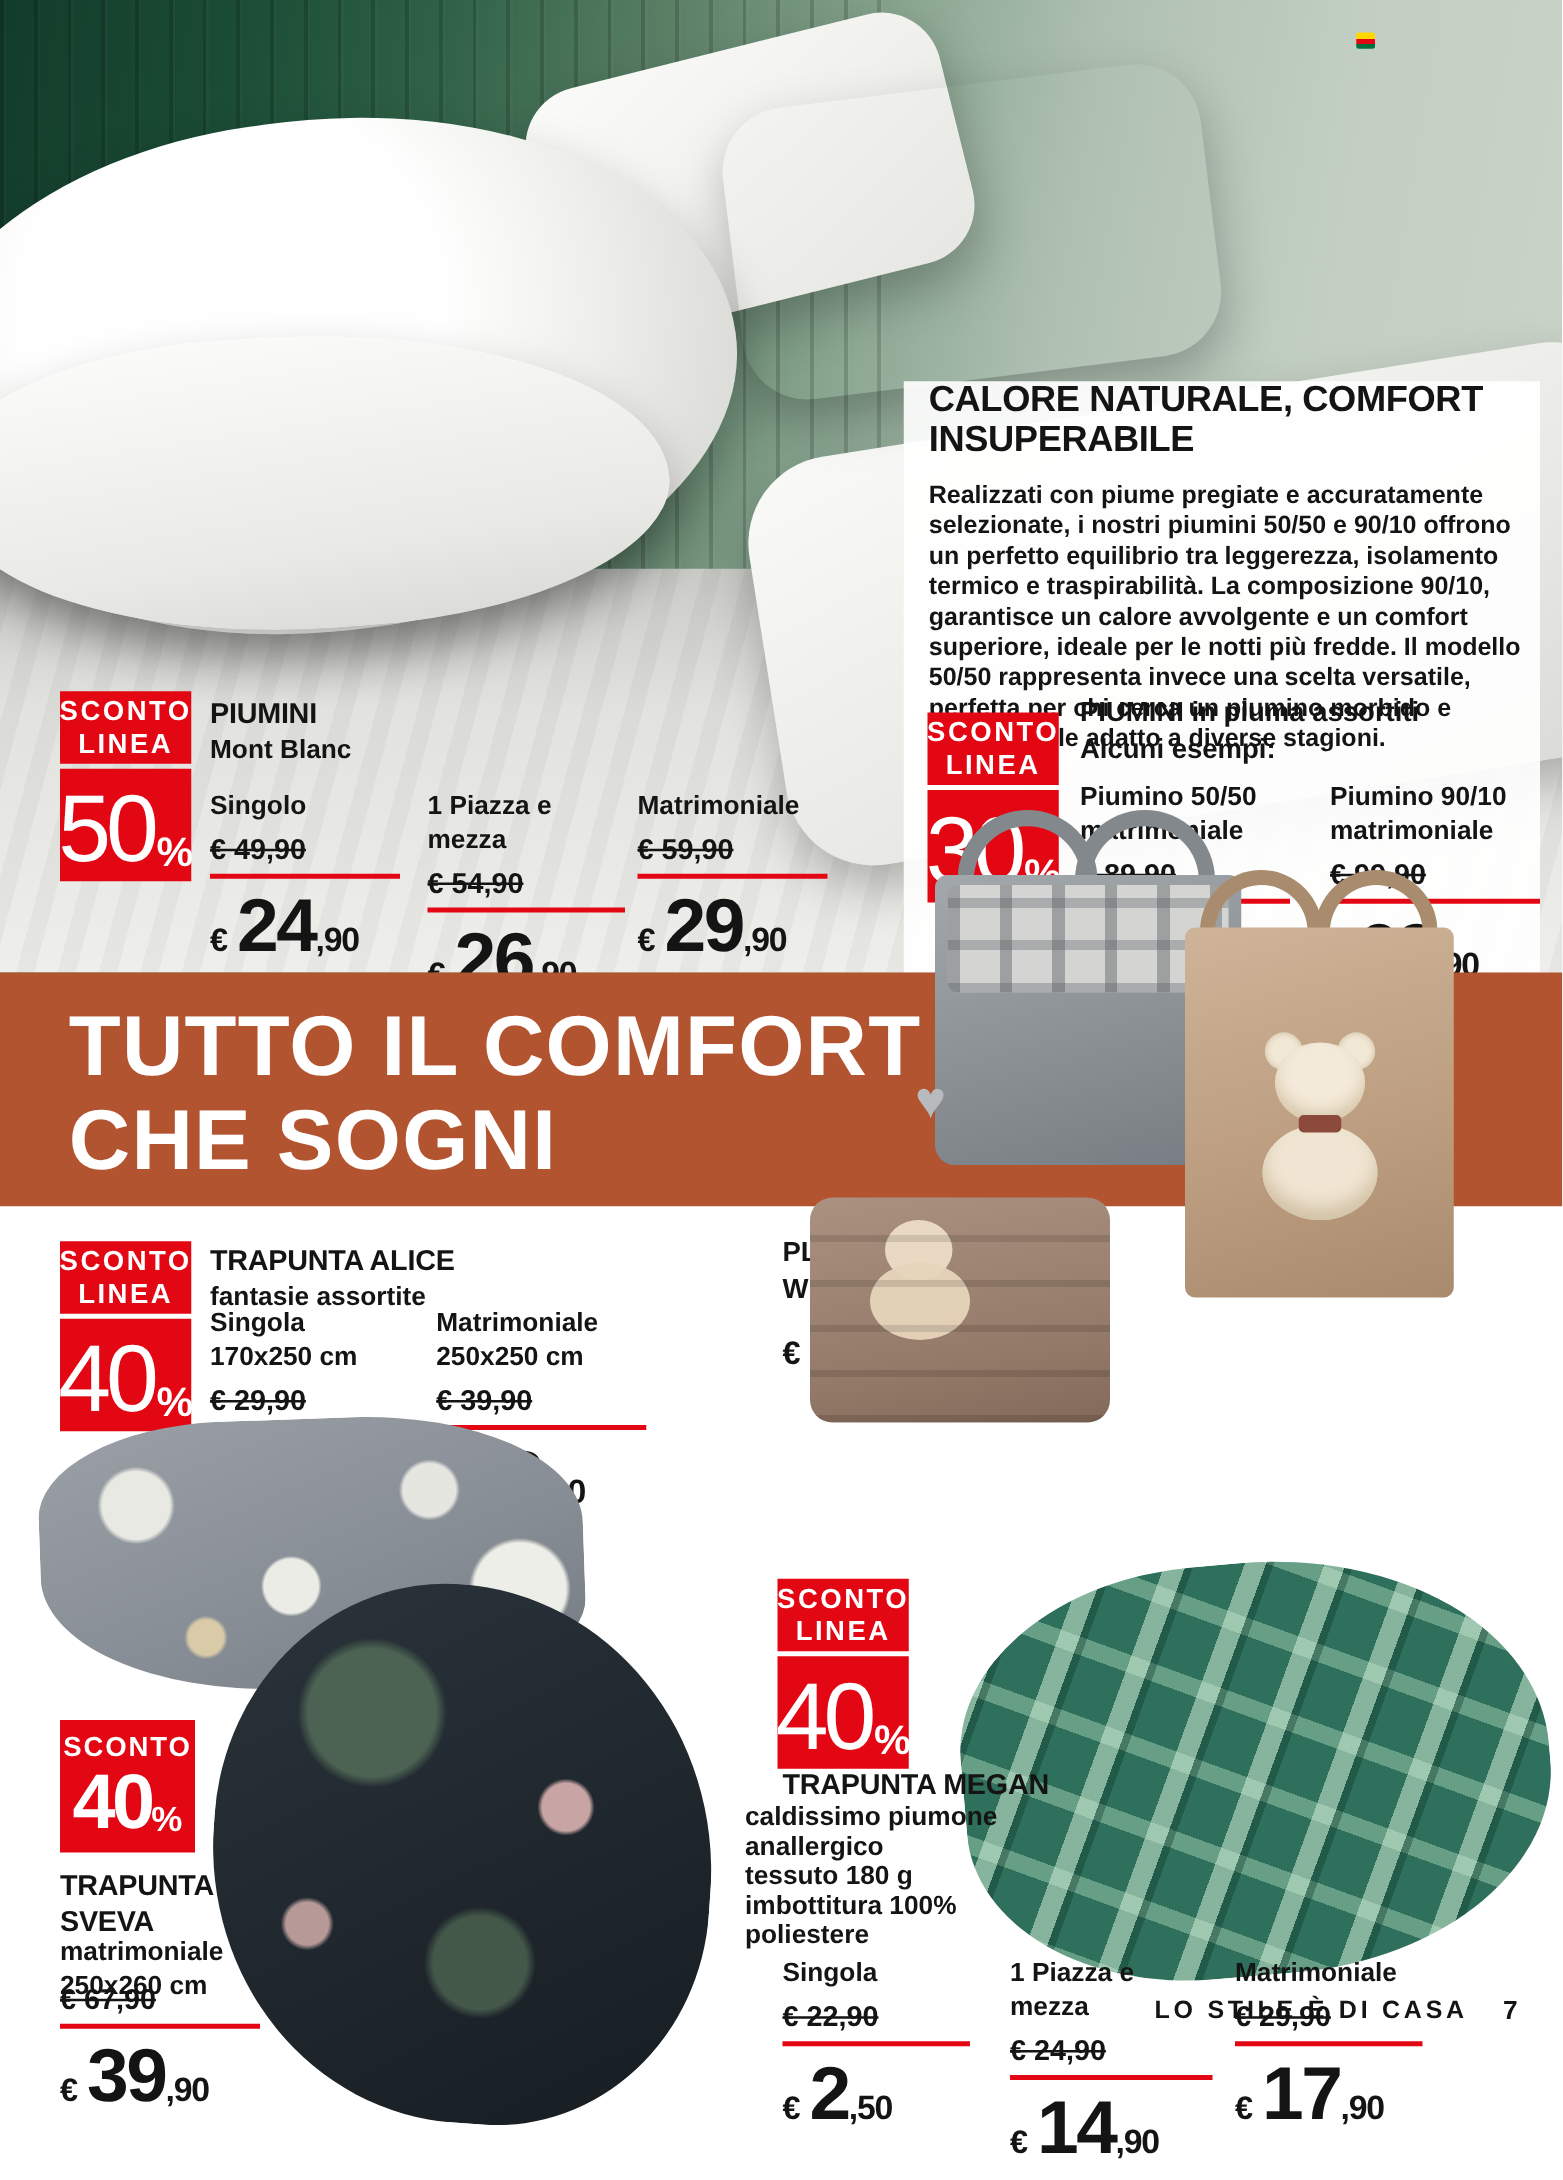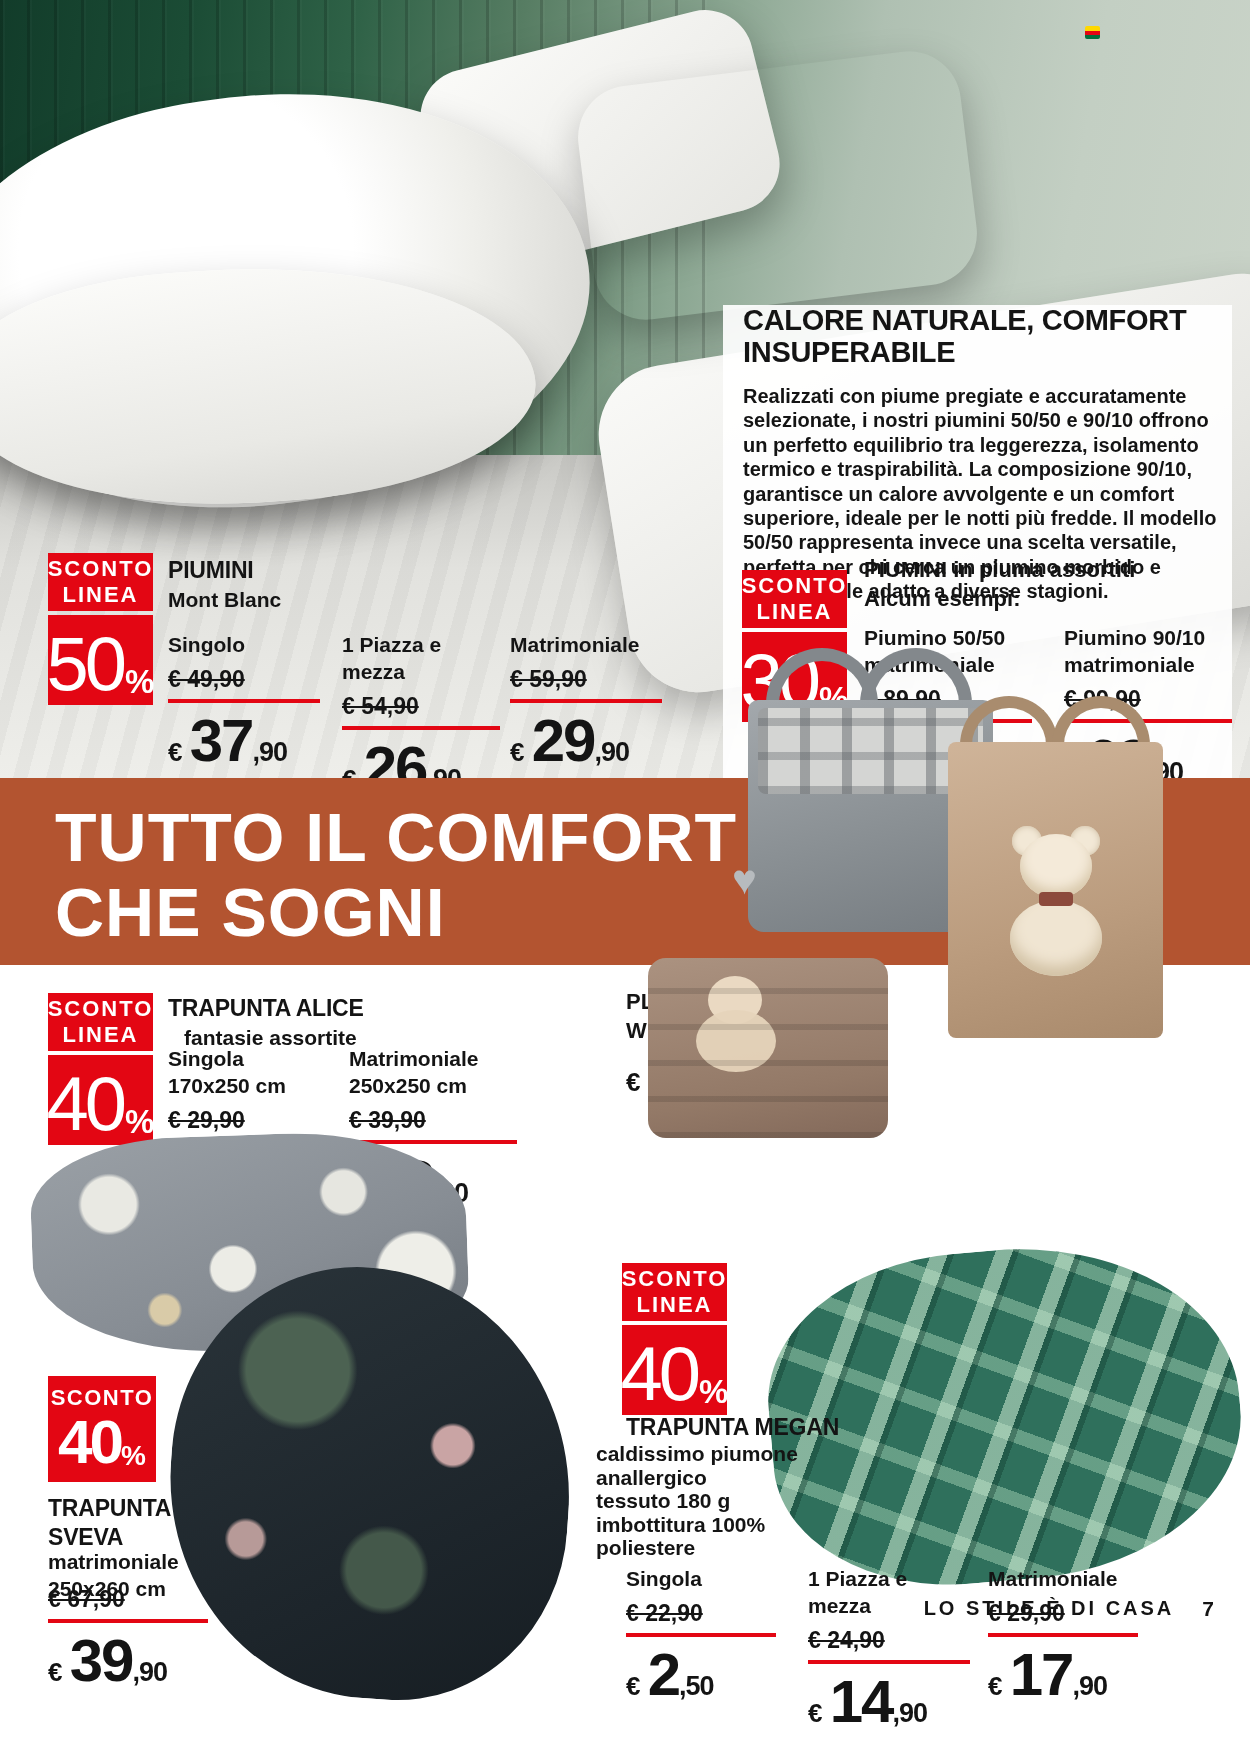--- a/index.html
+++ b/index.html
@@ -163,21 +163,21 @@
         <span class="b-pct">%</span>
     </div>
   </div>
   <div class="pname" style="left:168px;top:556px">PIUMINI</div>
   <div class="psub" style="left:168px;top:586px">Mont Blanc</div>
 
   <div class="col" style="left:168px;top:632px;width:152px">
     <div class="v-label">Singolo</div>
     <div class="old">€ 49,90</div>
     <div class="rule"></div>
-    <div class="new"><span class="eu">€ </span><span class="int">37</span><span class="dec">,90</span></div>
+    <div class="new"><span class="eu">€ </span><span class="int">24</span><span class="dec">,90</span></div>
   </div>
   <div class="col" style="left:342px;top:632px;width:158px">
     <div class="v-label">1 Piazza e mezza</div>
     <div class="old">€ 54,90</div>
     <div class="rule"></div>
     <div class="new"><span class="eu">€ </span><span class="int">26</span><span class="dec">,90</span></div>
   </div>
   <div class="col" style="left:510px;top:632px;width:152px">
     <div class="v-label">Matrimoniale</div>
     <div class="old">€ 59,90</div>
@@ -241,21 +241,21 @@
 
   <div class="badge" style="left:48px;top:993px">
     <div class="b-top">SCONTO
 LINEA</div>
     <div class="b-val">
       <span class="b-num">40</span>
         <span class="b-pct">%</span>
     </div>
   </div>
   <div class="pname" style="left:168px;top:994px">TRAPUNTA ALICE</div>
-  <div class="psub" style="left:184px;top:1024px">fantasie assortite</div>
+  <div class="psub" style="left:168px;top:1024px">fantasie assortite</div>
 
   <div class="col" style="left:168px;top:1046px;width:152px">
     <div class="v-label">Singola 170x250 cm</div>
     <div class="old">€ 29,90</div>
     <div class="rule"></div>
     <div class="new"><span class="eu">€ </span><span class="int">17</span><span class="dec">,90</span></div>
   </div>
   <div class="col" style="left:349px;top:1046px;width:168px">
     <div class="v-label">Matrimoniale 250x250 cm</div>
     <div class="old">€ 39,90</div>

